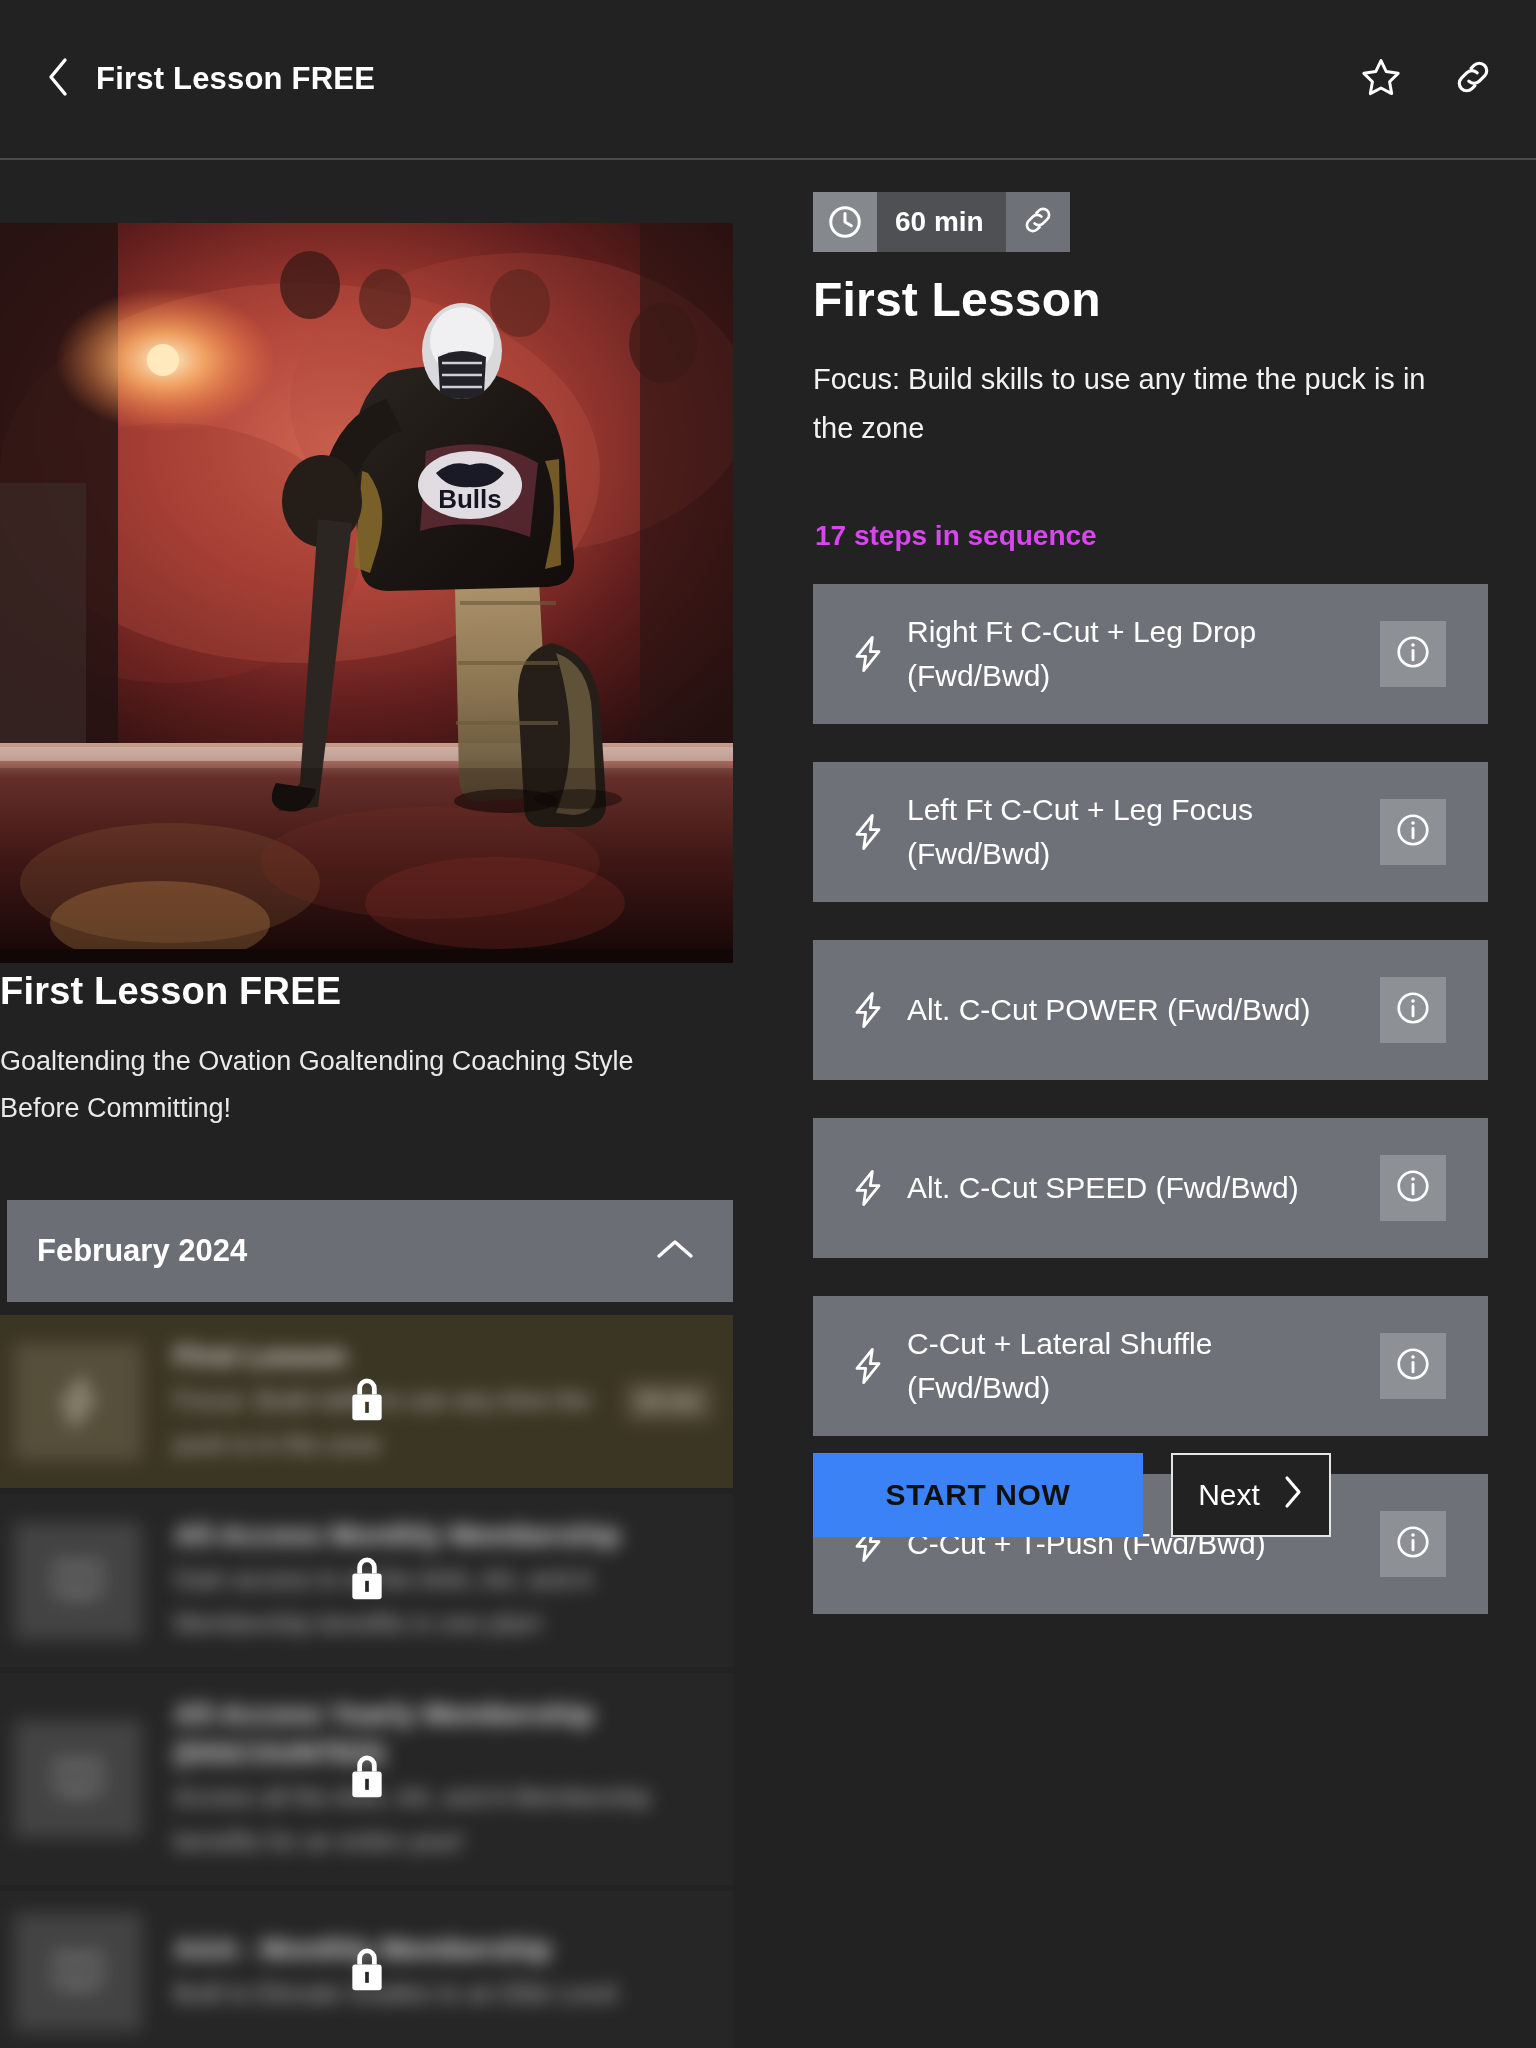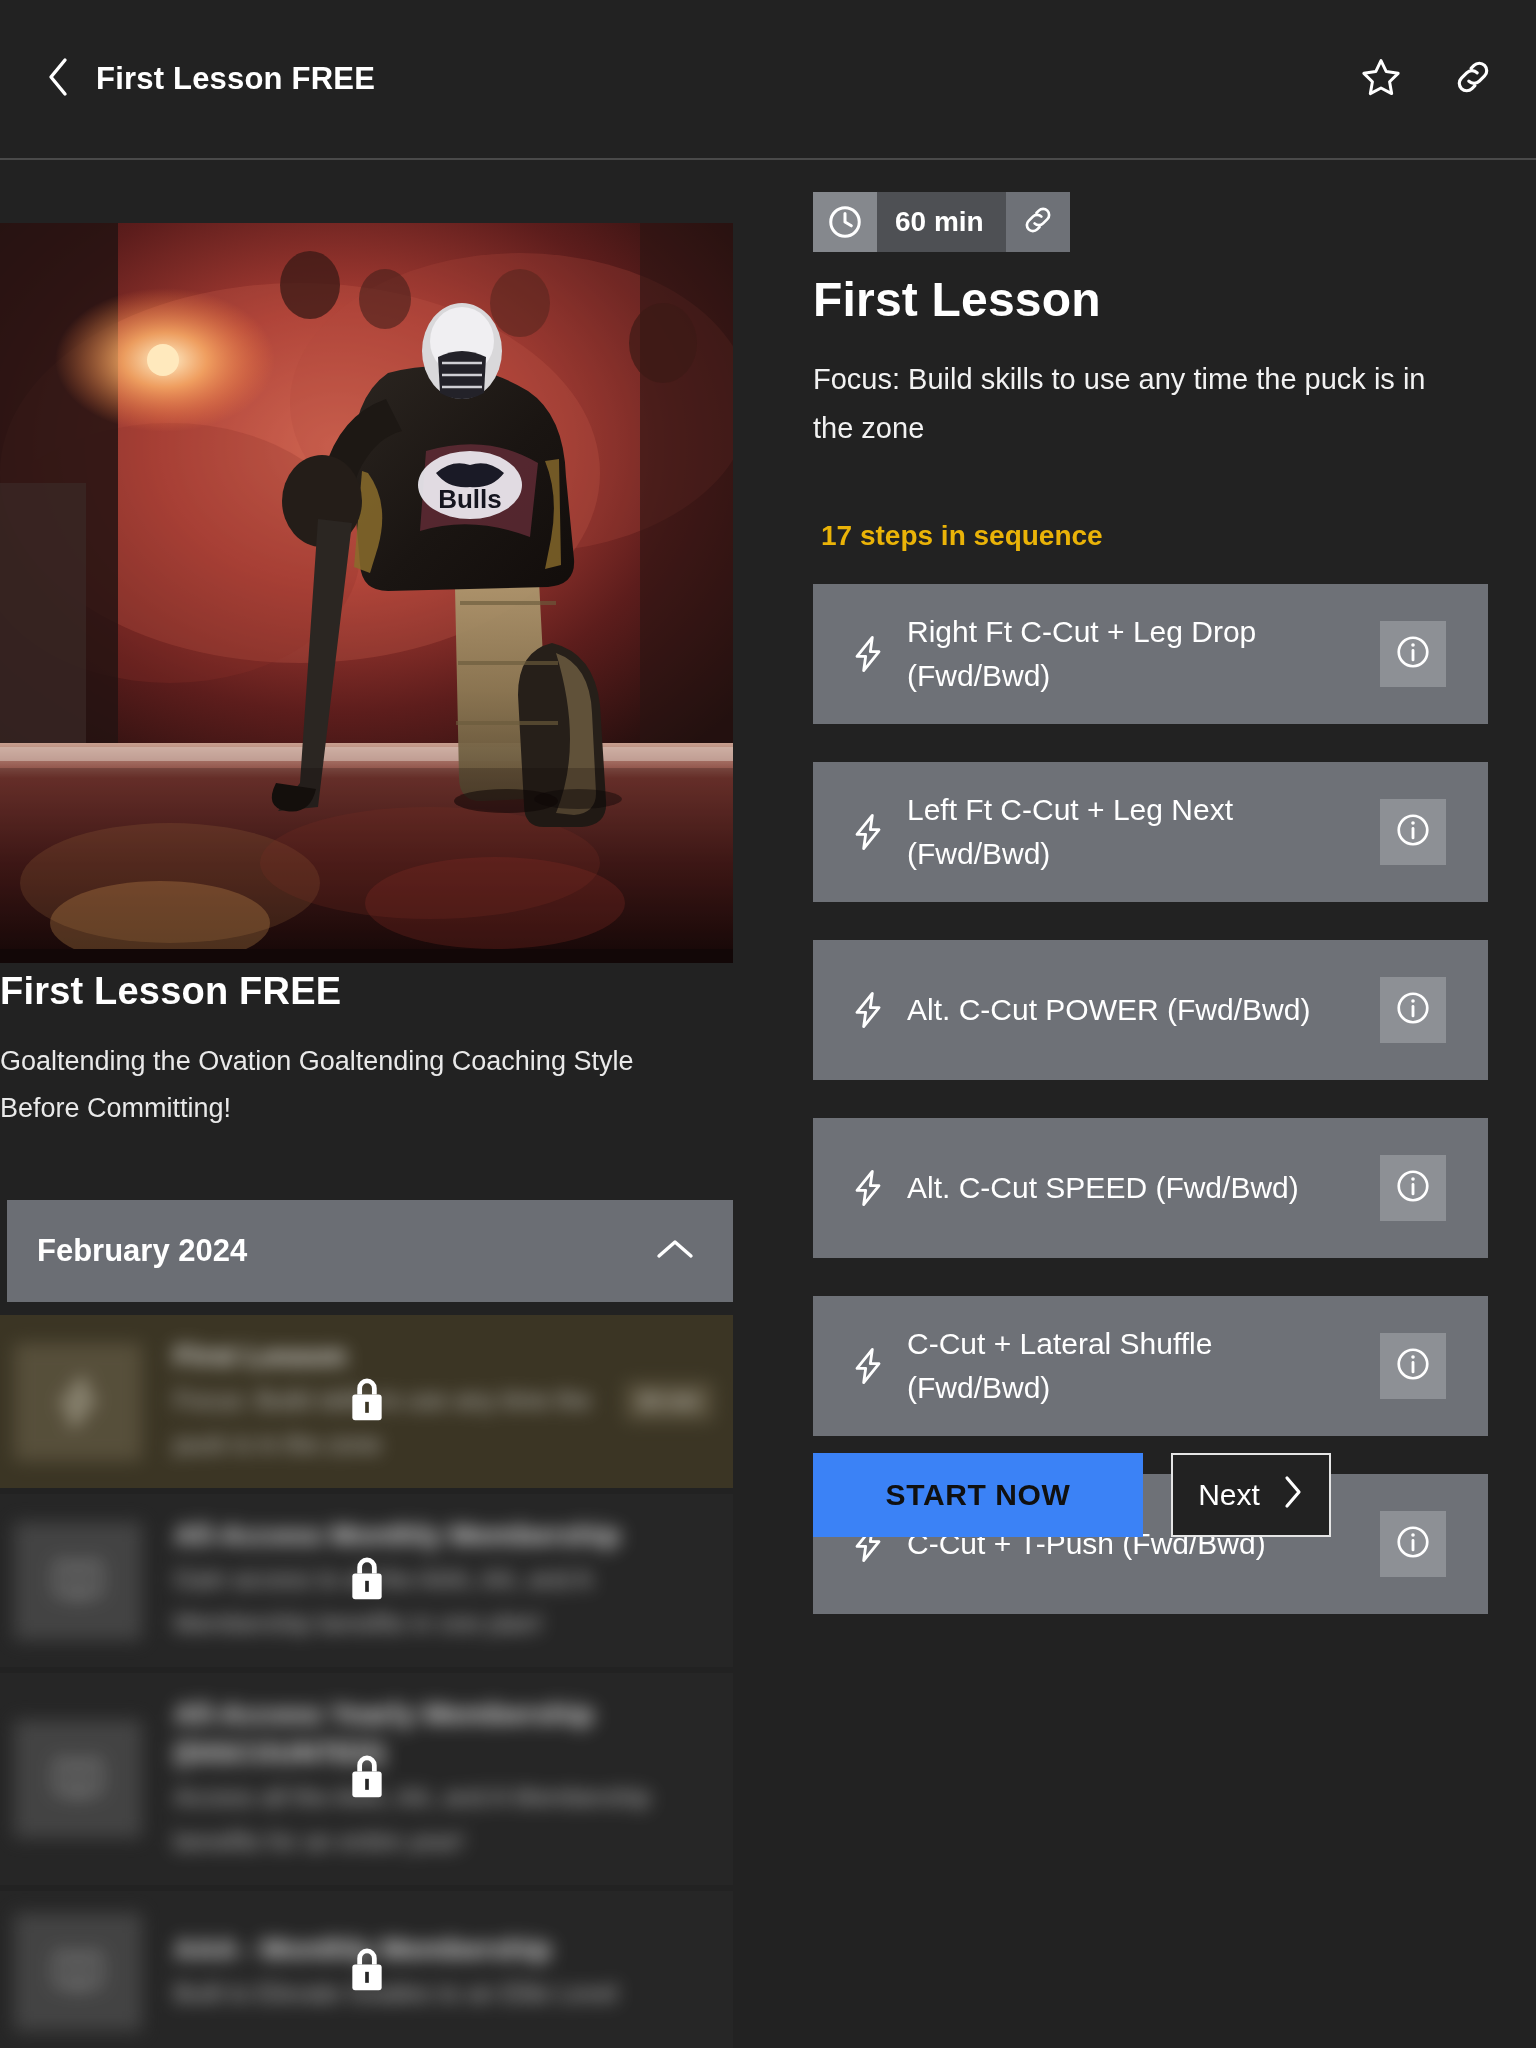--- a/index.html
+++ b/index.html
@@ -214,24 +214,24 @@
   .lesson-focus {
     position: absolute;
     left: 0; top: 195px;
     width: 660px;
     font-size: 29px;
     line-height: 49px;
     color: #f2f2f2;
   }
   .steps-count {
     position: absolute;
-    left: 8px; top: 360px;
+    left: 2px; top: 360px;
     font-size: 28px;
     font-weight: bold;
-    color: #eab308;
+    color: #d946ef;
   }
 
   .steps-list {
     position: absolute;
     left: 0; top: 424px;
     width: 675px;
   }
   .step-card {
     position: relative;
     width: 675px;
@@ -574,21 +574,21 @@
         </span>
       </div>
     </div>
 
     <div class="step-card">
       <div class="step-bolt">
         <svg width="40" height="46" viewBox="0 0 24 24" fill="none">
           <path d="M14.6 2 L5.4 13.4 h5.2 L9.4 22 l9.2 -11.4 h-5.2 z" stroke="#ffffff" stroke-width="1.7" stroke-linejoin="round"></path>
         </svg>
       </div>
-      <div class="step-label">Left Ft C-Cut + Leg Next (Fwd/Bwd)</div>
+      <div class="step-label">Left Ft C-Cut + Leg Focus (Fwd/Bwd)</div>
       <div class="step-info">
         <span>
           <svg width="38" height="38" viewBox="0 0 24 24" fill="none">
             <circle cx="12" cy="12" r="9" stroke="#ffffff" stroke-width="1.7"></circle>
             <circle cx="12" cy="7.6" r="1.15" fill="#ffffff"></circle>
             <path d="M12 11 V17" stroke="#ffffff" stroke-width="1.8" stroke-linecap="round"></path>
           </svg>
         </span>
       </div>
     </div>

